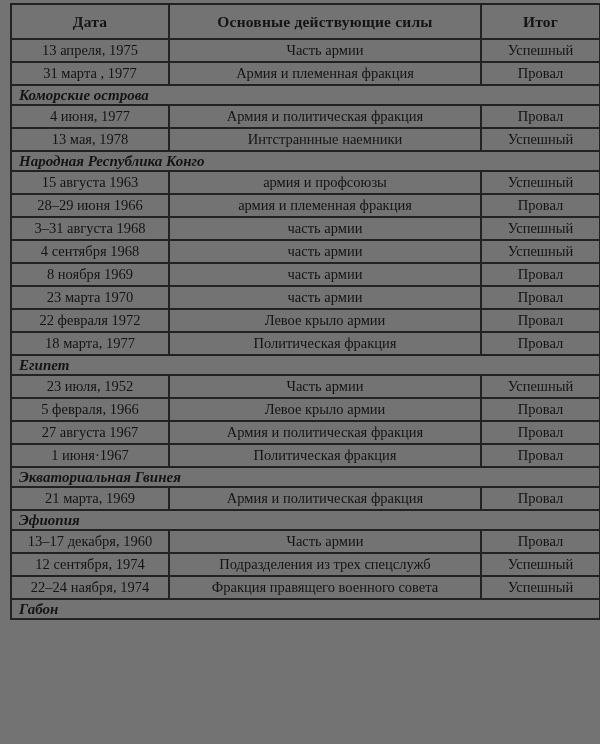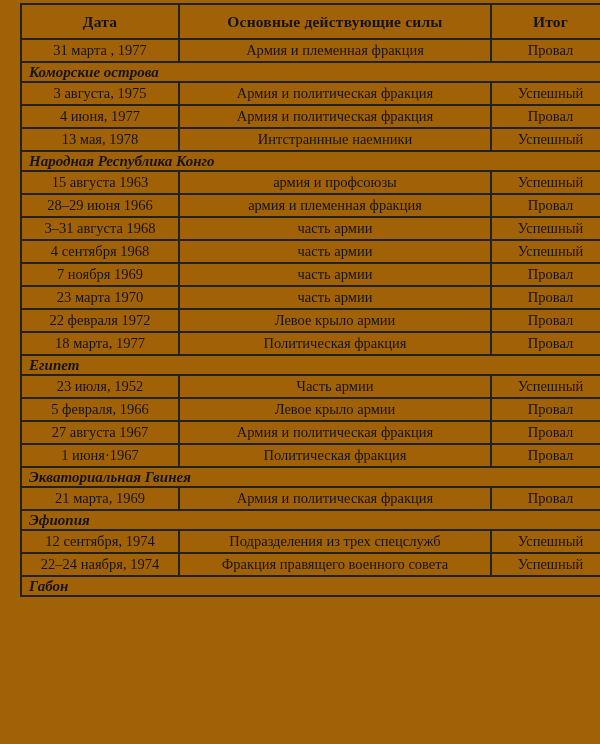--- a/index.html
+++ b/index.html
@@ -11,22 +11,22 @@
     width: 600px;
     height: 744px;
     overflow: hidden;
     font-family: "Liberation Serif", "DejaVu Serif", serif;
     color: #141414;
   }
   .page {
     box-sizing: border-box;
     width: 600px;
     height: 744px;
-    padding: 3px 5px 2px 20px;
-    background: #a16207;
+    padding: 3px 5px 2px 10px;
+    background: #737373;
   }
   table.coup-table {
     width: 589px;
     border-collapse: collapse;
     table-layout: fixed;
   }
   table.coup-table col.c1 { width: 158px; }
   table.coup-table col.c2 { width: 312px; }
   table.coup-table col.c3 { width: 119px; }
 
@@ -71,33 +71,33 @@
     </colgroup>
     <thead>
       <tr>
         <th>Дата</th>
         <th>Основные действующие силы</th>
         <th>Итог</th>
       </tr>
     </thead>
     <tbody id="table-body">
         <tr class="data-row">
+          <td class="data-cell">13 апреля, 1975</td>
+          <td class="data-cell">Часть армии</td>
+          <td class="data-cell">Успешный</td>
+        </tr>
+        <tr class="data-row">
           <td class="data-cell">31 марта , 1977</td>
           <td class="data-cell">Армия и племенная фракция</td>
           <td class="data-cell">Провал</td>
         </tr>
         <tr class="section-row">
           <td colspan="3">Коморские острова</td>
         </tr>
         <tr class="data-row">
-          <td class="data-cell">3 августа, 1975</td>
-          <td class="data-cell">Армия и политическая фракция</td>
-          <td class="data-cell">Успешный</td>
-        </tr>
-        <tr class="data-row">
           <td class="data-cell">4 июня, 1977</td>
           <td class="data-cell">Армия и политическая фракция</td>
           <td class="data-cell">Провал</td>
         </tr>
         <tr class="data-row">
           <td class="data-cell">13 мая, 1978</td>
           <td class="data-cell">Интстраннные наемники</td>
           <td class="data-cell">Успешный</td>
         </tr>
         <tr class="section-row">
@@ -117,21 +117,21 @@
           <td class="data-cell">3–31 августа 1968</td>
           <td class="data-cell">часть армии</td>
           <td class="data-cell">Успешный</td>
         </tr>
         <tr class="data-row">
           <td class="data-cell">4 сентября 1968</td>
           <td class="data-cell">часть армии</td>
           <td class="data-cell">Успешный</td>
         </tr>
         <tr class="data-row">
-          <td class="data-cell">7 ноября 1969</td>
+          <td class="data-cell">8 ноября 1969</td>
           <td class="data-cell">часть армии</td>
           <td class="data-cell">Провал</td>
         </tr>
         <tr class="data-row">
           <td class="data-cell">23 марта 1970</td>
           <td class="data-cell">часть армии</td>
           <td class="data-cell">Провал</td>
         </tr>
         <tr class="data-row">
           <td class="data-cell">22 февраля 1972</td>
@@ -169,20 +169,25 @@
         <tr class="section-row">
           <td colspan="3">Экваториальная Гвинея</td>
         </tr>
         <tr class="data-row">
           <td class="data-cell">21 марта, 1969</td>
           <td class="data-cell">Армия и политическая фракция</td>
           <td class="data-cell">Провал</td>
         </tr>
         <tr class="section-row">
           <td colspan="3">Эфиопия</td>
+        </tr>
+        <tr class="data-row">
+          <td class="data-cell">13–17 декабря, 1960</td>
+          <td class="data-cell">Часть армии</td>
+          <td class="data-cell">Провал</td>
         </tr>
         <tr class="data-row">
           <td class="data-cell">12 сентября, 1974</td>
           <td class="data-cell">Подразделения из трех спецслужб</td>
           <td class="data-cell">Успешный</td>
         </tr>
         <tr class="data-row">
           <td class="data-cell">22–24 наября, 1974</td>
           <td class="data-cell">Фракция правящего военного совета</td>
           <td class="data-cell">Успешный</td>

